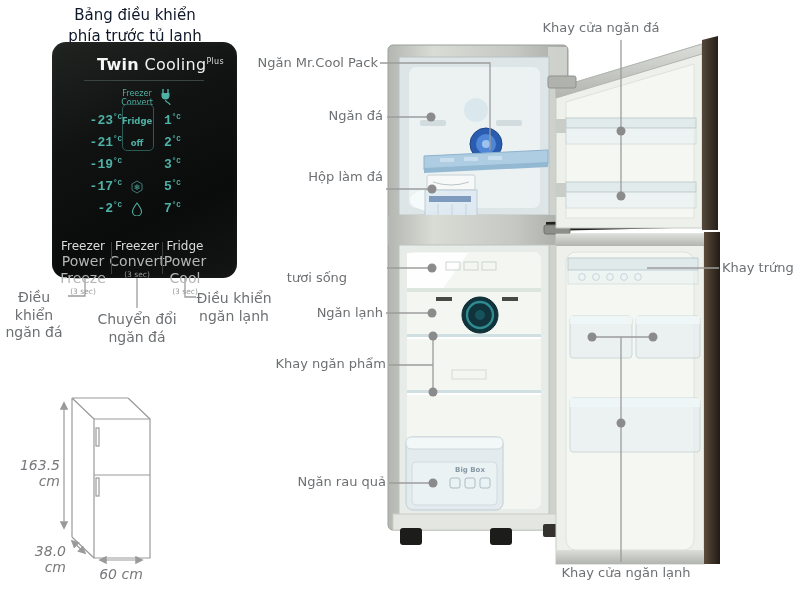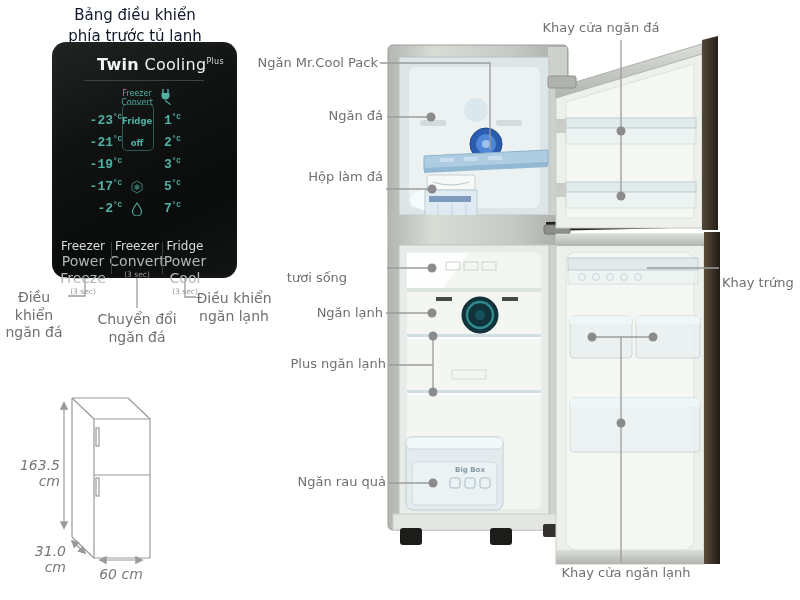--- a/index.html
+++ b/index.html
@@ -2,21 +2,21 @@
 <html><head>
 <meta charset="utf-8">
 <style>
   html,body{margin:0;padding:0;background:#fff;}
   .stage{position:relative;width:800px;height:600px;background:#fff;overflow:hidden;
          font-family:"DejaVu Sans",sans-serif;}
   .stage svg.canvas{position:absolute;left:0;top:0;}
   .lbl{position:absolute;font-size:13px;color:#6d7073;line-height:1.22;}
   .lbl-sm{position:absolute;font-size:14px;color:#6d7073;line-height:1.25;}
   .dim{position:absolute;font-size:14px;color:#77797c;font-style:italic;}
-  .t-r{text-align:right;} .t-c{text-align:center;} .t-l{text-align:left;margin-top:15px;}
+  .t-r{text-align:right;} .t-c{text-align:center;} .t-l{text-align:left;}
   .panel-title{position:absolute;left:40px;top:5px;width:190px;text-align:center;
                font-size:15px;color:#0f172a;line-height:1.38;}
   
   .panel{position:absolute;left:52px;top:42px;width:185px;height:236px;border-radius:14px;
          background:linear-gradient(155deg,#202421 0%,#101312 35%,#0a0c0b 70%,#131514 100%);
          box-shadow:inset 0 0 8px rgba(255,255,255,.04);}
   .brand{position:absolute;left:16px;top:13px;width:100%;text-align:center;color:#eef1ef;
          font-size:16px;letter-spacing:.3px;}
   .brand .b{font-weight:bold;color:#f4f6f4;}
   .brand .sup{font-size:8px;vertical-align:super;color:#d7dcda;}
@@ -316,22 +316,22 @@
 
   <div class="lbl t-c" style="left:511px;top:20px;width:180px;">Khay cửa ngăn đá</div>
   <div class="lbl t-r" style="left:230px;top:55px;width:148px;">Ngăn Mr.Cool Pack</div>
   <div class="lbl t-r" style="left:280px;top:108px;width:103px;">Ngăn đá</div>
   <div class="lbl t-r" style="left:255px;top:169px;width:128px;">Hộp làm đá</div>
   <div class="lbl t-c" style="left:250px;top:254px;width:134px;">
     <br>
     <span>tươi sống</span>
   </div>
   <div class="lbl t-r" style="left:280px;top:305px;width:103px;">Ngăn lạnh</div>
-  <div class="lbl t-r" style="left:260px;top:356px;width:126px;">Plus ngăn lạnh</div>
+  <div class="lbl t-r" style="left:260px;top:356px;width:126px;">Khay ngăn phẩm</div>
   <div class="lbl t-l" style="left:722px;top:260px;width:78px;">Khay trứng</div>
   <div class="lbl t-c" style="left:536px;top:565px;width:180px;">Khay cửa ngăn lạnh</div>
   <div class="lbl t-r" style="left:262px;top:474px;width:124px;">Ngăn rau quả</div>
 
   <div class="dim t-r" style="left:0;top:457px;width:60px;">163.5 cm</div>
-  <div class="dim t-r" style="left:10px;top:543px;width:56px;">31.0 cm</div>
+  <div class="dim t-r" style="left:10px;top:543px;width:56px;">38.0 cm</div>
   <div class="dim t-c" style="left:96px;top:566px;width:50px;">60 cm</div>
 
 </div>
 
 </body></html>

